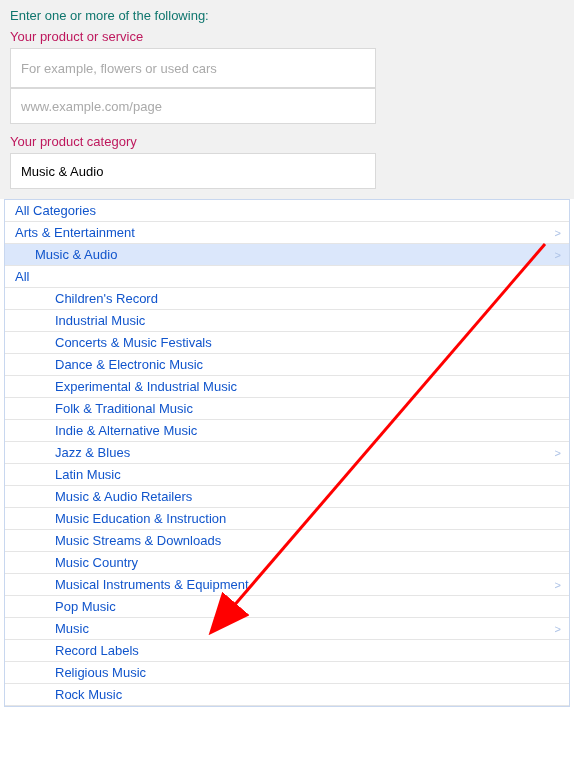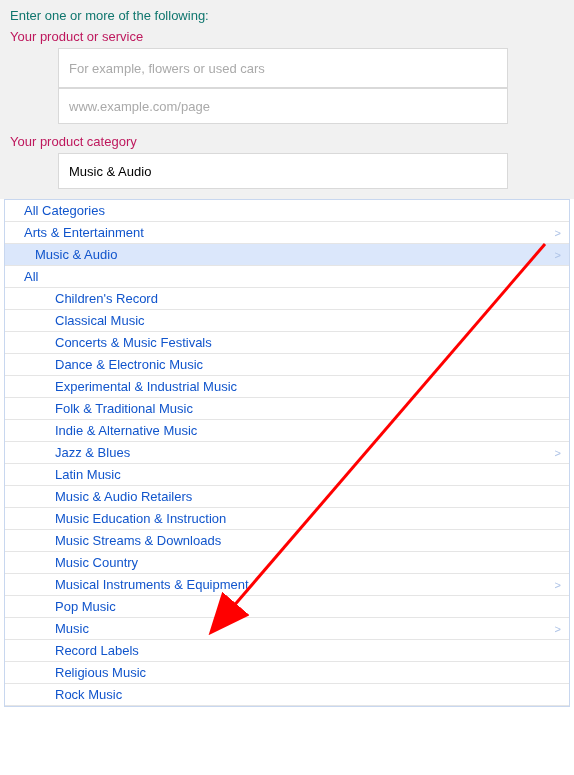--- a/index.html
+++ b/index.html
@@ -1,28 +1,27 @@
 <!DOCTYPE html>
 <html><head>
 <meta charset="utf-8">
 <style>
   * { box-sizing: border-box; margin: 0; padding: 0; }
   html, body { width: 574px; height: 775px; font-family: Arial, Helvetica, sans-serif; font-size: 13px; color: #222; }
   .top-panel { background: #f1f1f1; padding: 8px 10px 10px 10px; }
   .section-title { font-size: 13px; color: #0f766e; margin-bottom: 6px; }
   .field-label { color: #be185d; font-size: 13px; margin-top: 10px; margin-bottom: 4px; }
   .text-input {
-    width: 450px;
+    width: 366px;
     height: 36px;
     border: 1px solid #d9d9d9;
     background: #fff;
     padding: 0 10px;
     font-size: 13px;
     color: #000;
-    margin-left: 48px;
   }
   .text-input.tall { height: 40px; }
   .text-input::placeholder { color: #aaa; }
   .text-input.has-value { color: #000; }
   .dropdown {
     background: #fff;
     border: 1px solid #c8d7ef;
     margin: 0 4px 0 4px;
     overflow: hidden;
   }
@@ -30,21 +29,21 @@
     height: 22px;
     line-height: 22px;
     border-bottom: 1px solid #e5e5e5;
     color: #1155cc;
     position: relative;
     cursor: pointer;
     white-space: nowrap;
   }
   .row .label { position: absolute; }
   .row .chev { position: absolute; right: 8px; color: #adc2e6; font-size: 11px; }
-  .row.level0 .label { left: 19px; }
+  .row.level0 .label { left: 10px; }
   .row.level1 .label { left: 30px; }
   .row.level2 .label { left: 50px; }
   .row.selected { background: #dbe7fb; }
   .arrow-layer {
     position: absolute;
     pointer-events: none;
   }
 </style>
 </head>
 <body>
@@ -73,21 +72,21 @@
       <span class="label">Music &amp; Audio</span>
       <span class="chev">&gt;</span>
     </div>
     <div class="row level0">
       <span class="label">All</span>
     </div>
     <div class="row level2">
       <span class="label">Children's Record</span>
     </div>
     <div class="row level2">
-      <span class="label">Classical Music</span>
+      <span class="label">Industrial Music</span>
     </div>
     <div class="row level2">
       <span class="label">Concerts &amp; Music Festivals</span>
     </div>
     <div class="row level2">
       <span class="label">Dance &amp; Electronic Music</span>
     </div>
     <div class="row level2">
       <span class="label">Experimental &amp; Industrial Music</span>
     </div>

